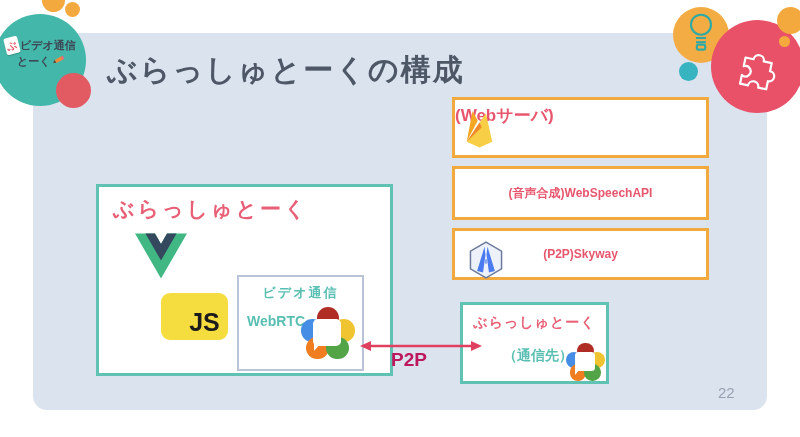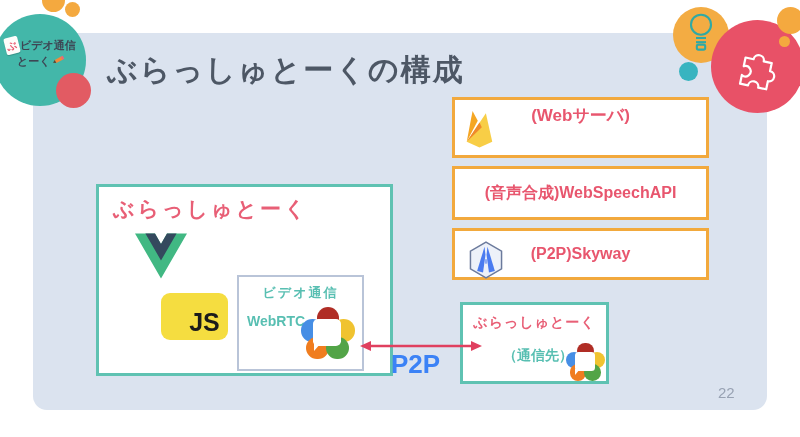--- a/index.html
+++ b/index.html
@@ -71,37 +71,37 @@
   .webrtc .tail{position:absolute;left:calc(var(--s)*.24);top:calc(var(--s)*.66);
         width:0;height:0;border-left:calc(var(--s)*.14) solid #fff;
         border-bottom:calc(var(--s)*.16) solid transparent;}
 
   
   .srv-box{position:absolute;left:452px;width:257px;background:#fff;
         border:3px solid #f2a93d;box-sizing:border-box;z-index:3;color:#e8566e;}
   .srv-firebase{top:97px;height:61px;}
   .srv-webspeech{top:166px;height:54px;display:flex;align-items:center;justify-content:center;}
   .srv-skyway{top:228px;height:52px;display:flex;align-items:center;justify-content:center;}
-  .srv-text{width:100%;text-align:center;font-size:17px;font-weight:600;line-height:24px;
+  .srv-text{width:100%;font-size:17px;font-weight:600;line-height:24px;
         padding-top:4px;}
-  .srv-line{font-size:16px;font-weight:600;}
+  .srv-line{font-size:12px;font-weight:600;}
   .firebase-icon{position:absolute;left:10px;top:9px;}
   .skyway-icon{position:absolute;left:13px;top:9px;}
 
   
   .peer-box{position:absolute;left:460px;top:302px;width:149px;height:82px;background:#fff;
         border:3px solid #5fc2b2;box-sizing:border-box;z-index:3;}
   .peer-title{text-align:center;padding-top:9px;font-size:14px;font-weight:bold;
         color:#e85f76;letter-spacing:1px;}
   .peer-sub{position:absolute;left:40px;top:42px;font-size:14px;font-weight:bold;color:#58bfb2;}
 
   
   .p2p-arrow{position:absolute;left:358px;top:337px;z-index:4;}
-  .p2p-label{position:absolute;left:391px;top:349px;font-size:26px;font-weight:800;
-        color:#3b82f6;z-index:4;}
+  .p2p-label{position:absolute;left:391px;top:349px;font-size:19px;font-weight:800;
+        color:#be185d;z-index:4;}
 </style>
 </head>
 <body>
 
 <div class="card"></div>
 
 <span class="dot orange-dot-a"></span>
 <span class="dot orange-dot-b"></span>
 <span class="dot teal-circle"></span>
 <span class="dot red-circle"></span>

